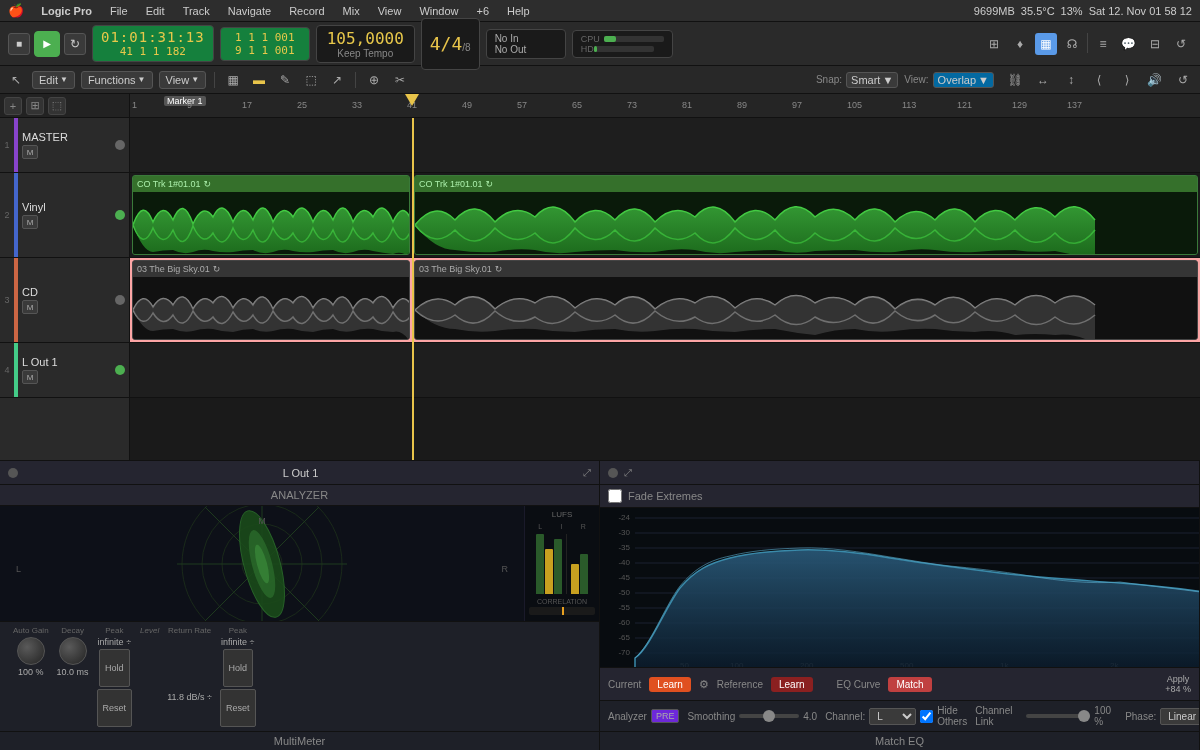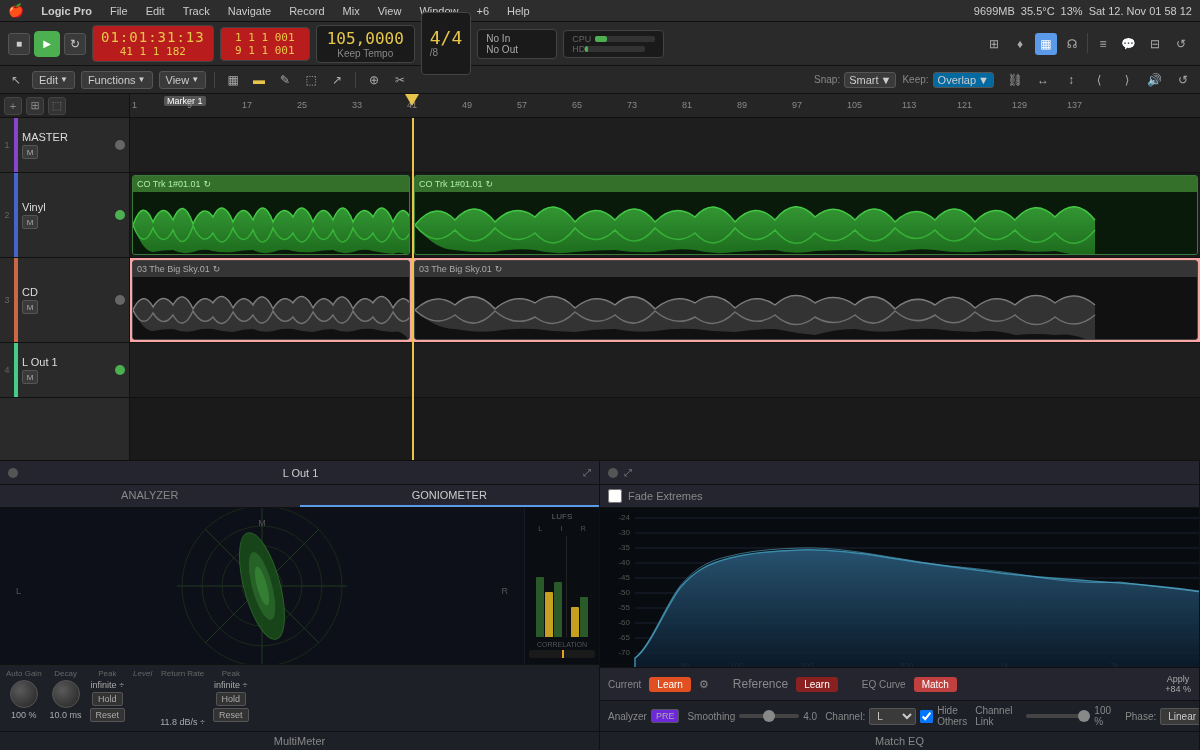--- a/index.html
+++ b/index.html
@@ -7,30 +7,30 @@
 
     
     #menubar { display: flex; align-items: center; height: 22px; background: #2d2d2d; border-bottom: 1px solid #111; padding: 0 8px; gap: 4px; }
     .apple-logo { font-size: 13px; color: #ccc; margin-right: 6px; }
     .menu-item { font-size: 11px; color: #ccc; padding: 2px 7px; cursor: pointer; border-radius: 3px; }
     .menu-item.bold { font-weight: 600; }
     .menubar-right { margin-left: auto; display: flex; align-items: center; gap: 6px; font-size: 11px; color: #ccc; }
 
     
     #toolbar { display: flex; align-items: center; height: 44px; background: #2a2a2a; border-bottom: 1px solid #111; padding: 0 8px; gap: 6px; }
-    .transport-display { display: flex; flex-direction: column; align-items: center; background: #b91c1c; border: 1px solid #444; border-radius: 4px; padding: 3px 8px; }
+    .transport-display { display: flex; flex-direction: column; align-items: center; background: #15803d; border: 1px solid #444; border-radius: 4px; padding: 3px 8px; }
     .transport-time { font-family: monospace; font-size: 14px; color: #e8c84a; letter-spacing: 1px; }
     .transport-bars { font-family: monospace; font-size: 11px; color: #e8c84a; }
     .transport-controls { display: flex; align-items: center; gap: 4px; }
     .tc-btn { width: 22px; height: 22px; background: #3a3a3a; border: 1px solid #555; border-radius: 3px; display: flex; align-items: center; justify-content: center; cursor: pointer; color: #ccc; font-size: 10px; }
     .tc-btn.play { background: #4caf50; border-color: #4caf50; width: 26px; height: 26px; border-radius: 4px; }
     .display-section { display: flex; flex-direction: column; align-items: center; background: #1a1a1a; border: 1px solid #444; border-radius: 4px; padding: 3px 10px; }
     .display-main { font-size: 16px; color: #e8c84a; font-family: monospace; }
     .display-sub { font-size: 10px; color: #888; }
-    .sig-display { display: flex; flex-direction: column; align-items: flex-start; background: #1a1a1a; border: 1px solid #444; border-radius: 4px; padding: 16px 8px; }
+    .sig-display { display: flex; flex-direction: row; align-items: flex-end; background: #1a1a1a; border: 1px solid #444; border-radius: 4px; padding: 16px 8px; }
     .sig-main { font-size: 18px; color: #e8c44a; font-family: monospace; line-height: 1; }
     .info-display { display: flex; flex-direction: column; align-items: flex-start; background: #1a1a1a; border: 1px solid #444; border-radius: 4px; padding: 3px 8px; min-width: 80px; }
     .info-line { font-size: 10px; color: #aaa; }
     .toolbar-icons { display: flex; gap: 4px; margin-left: auto; }
     .tbi { width: 22px; height: 22px; display: flex; align-items: center; justify-content: center; color: #aaa; cursor: pointer; font-size: 12px; }
 
     
     #toolbar2 { display: flex; align-items: center; height: 28px; background: #282828; border-bottom: 1px solid #111; padding: 0 6px; gap: 6px; }
     .tb2-btn { display: flex; align-items: center; gap: 2px; padding: 2px 6px; background: #3a3a3a; border: 1px solid #555; border-radius: 3px; cursor: pointer; font-size: 11px; color: #ccc; }
     .tb2-btn .arrow { font-size: 8px; }
@@ -87,21 +87,21 @@
     #bottom-panels { display: flex; height: 290px; border-top: 1px solid #111; }
     .panel { flex: 1; background: #1e2028; border-right: 1px solid #111; display: flex; flex-direction: column; overflow: hidden; }
     .panel-header { height: 24px; background: #252530; display: flex; align-items: center; padding: 0 8px; gap: 6px; border-bottom: 1px solid #111; }
     .panel-title { font-size: 11px; color: #ccc; text-align: center; flex: 1; }
     .panel-close { width: 12px; height: 12px; border-radius: 50%; background: #666; cursor: pointer; }
     .panel-expand { color: #888; cursor: pointer; font-size: 10px; }
     .mm-tabs { display: flex; background: #252530; border-bottom: 1px solid #111; }
     .mm-tab { flex: 1; text-align: center; padding: 4px; font-size: 11px; color: #888; cursor: pointer; }
     .mm-tab.active { color: #ccc; border-bottom: 2px solid #5a9ae8; }
     .mm-knob { width: 28px; height: 28px; border-radius: 50%; background: radial-gradient(circle at 35% 35%, #5a5a5a, #222); border: 1px solid #555; }
-    .mm-btn { background: #333; border: 1px solid #555; border-radius: 2px; padding: 1px 5px; font-size: 9px; color: #aaa; cursor: pointer; }
+    .mm-btn { background: #333; border: 1px solid #555; border-radius: 2px; padding: 13px 5px; font-size: 9px; color: #aaa; cursor: pointer; }
     .meq-header { background: #252530; padding: 4px 8px; display: flex; align-items: center; gap: 6px; border-bottom: 1px solid #111; }
     .meq-checkbox { width: 14px; height: 14px; accent-color: #5a9ae8; }
     .meq-label { font-size: 11px; color: #888; }
     .meq-chart { flex: 1; background: #0d1018; position: relative; overflow: hidden; }
     .meq-controls { background: #252530; padding: 6px 8px; display: flex; align-items: center; gap: 8px; border-top: 1px solid #111; }
     .current-btn { background: #8b2020; border: none; border-radius: 3px; padding: 2px 8px; font-size: 10px; color: #fff; cursor: pointer; }
     .learn-btn { background: #e05020; border: none; border-radius: 3px; padding: 2px 8px; font-size: 10px; color: #fff; cursor: pointer; }
     .match-btn { background: #c04040; border: none; border-radius: 3px; padding: 2px 8px; font-size: 10px; color: #fff; cursor: pointer; }
     .gear-icon { color: #888; cursor: pointer; }
     .meq-footer { background: #1e2028; padding: 4px 8px; display: flex; align-items: center; gap: 8px; font-size: 10px; color: #888; border-top: 1px solid #111; }
@@ -227,21 +227,21 @@
   <div class="tb2-icon">⊕</div>
   <div class="tb2-icon">✂</div>
   <div class="snap-section">
     <span class="snap-label">Snap:</span>
     <div class="snap-select">
       <span>Smart</span>
       <span>▼</span>
     </div>
   </div>
   <div class="drag-section">
-    <span class="drag-label">Keep:</span>
+    <span class="drag-label">View:</span>
     <div class="drag-select">
       <span>Overlap</span>
       <span>▼</span>
     </div>
   </div>
   <div class="tbi" style="margin-left:4px;">⛓</div>
   <div class="tbi">↔</div>
   <div class="tbi">↕</div>
   <div class="tbi">⟨</div>
   <div class="tbi">⟩</div>
@@ -420,21 +420,20 @@
 
     <div class="panel" style="width:390px;min-width:390px;flex-shrink:0;">
       <div class="panel-header">
         <div class="panel-close" style="width:10px;height:10px;border-radius:50%;background:#555;"></div>
         <div class="panel-title">L Out 1</div>
         <div class="panel-expand">⤢</div>
       </div>
 
       <div class="mm-tabs">
         <div class="mm-tab">ANALYZER</div>
-        <div class="mm-tab active">GONIOMETER</div>
       </div>
 
       <div style="flex:1;display:flex;background:#0d1018;position:relative;overflow:hidden;">
 
         <div style="flex:1;position:relative;display:flex;align-items:center;justify-content:center;">
           <span style="position:absolute;left:16px;top:50%;font-size:9px;color:#555;">L</span>
           <span style="position:absolute;top:10px;left:50%;transform:translateX(-50%);font-size:9px;color:#555;">M</span>
           <span style="position:absolute;right:16px;top:50%;font-size:9px;color:#555;">R</span>
 
           <svg width="220" height="180">
@@ -476,40 +475,40 @@
             </div>
           </div>
           <div style="font-size:7px;color:#555;text-align:center;">CORRELATION</div>
           <div style="height:8px;background:#1a1a1a;border-radius:2px;margin:2px 0;position:relative;">
             <div style="position:absolute;left:50%;top:0;bottom:0;width:2px;background:#e8a020;"></div>
           </div>
         </div>
       </div>
 
       <div style="background:#1e2028;border-top:1px solid #111;padding:4px 6px;display:flex;gap:8px;align-items:flex-start;flex-wrap:wrap;">
-        <div style="display:flex;flex-direction:column;align-items:center;gap:2px;">
+        <div style="display:flex;flex-direction:column;align-items:center;gap:2px;margin-left:7px;">
           <span style="font-size:8px;color:#666;">Auto Gain</span>
           <div class="mm-knob"></div>
           <span style="font-size:9px;color:#aaa;">100 %</span>
         </div>
         <div style="display:flex;flex-direction:column;align-items:center;gap:2px;">
           <span style="font-size:8px;color:#666;">Decay</span>
           <div class="mm-knob"></div>
           <span style="font-size:9px;color:#aaa;">10.0 ms</span>
         </div>
         <div style="display:flex;flex-direction:column;align-items:center;gap:2px;">
           <span style="font-size:8px;color:#666;">Peak</span>
           <span style="font-size:9px;color:#aaa;">infinite ÷</span>
           <button class="mm-btn">Hold</button>
           <button class="mm-btn">Reset</button>
         </div>
         <div style="display:flex;flex-direction:column;align-items:center;gap:2px;font-style:italic;">
           <span style="font-size:8px;color:#666;">Level</span>
         </div>
-        <div style="display:flex;flex-direction:column;align-items:center;gap:2px;">
+        <div style="display:flex;flex-direction:column;align-items:center;gap:20px;">
           <span style="font-size:8px;color:#666;">Return Rate</span>
           <span style="font-size:9px;color:#aaa;margin-top:37px;">11.8 dB/s ÷</span>
         </div>
         <div style="display:flex;flex-direction:column;align-items:center;gap:2px;">
           <span style="font-size:8px;color:#666;">Peak</span>
           <span style="font-size:9px;color:#aaa;">infinite ÷</span>
           <button class="mm-btn">Hold</button>
           <button class="mm-btn">Reset</button>
         </div>
       </div>
@@ -574,21 +573,21 @@
           <path d="M35,150 C50,138 65,98 80,78 C95,60 110,52 130,48 C150,43 170,41 200,40 C230,39 260,44 290,49 C310,52 330,56 350,58 C370,60 400,63 430,68 C460,73 490,76 520,74 C550,78 570,80 600,84 C630,88 660,95 700,105 C730,113 760,122 800,135 C820,140 840,144 850,148" fill="none" stroke="#5aaaca" stroke-width="1" opacity="0.6"></path>
 
           <circle cx="848" cy="50" r="5" fill="none" stroke="#4a9aba" stroke-width="2"></circle>
         </svg>
       </div>
 
       <div class="meq-controls">
         <span style="font-size:10px;color:#888;">Current</span>
         <button class="learn-btn">Learn</button>
         <span class="gear-icon">⚙</span>
-        <span style="font-size:12px;color:#888;margin-left:16px;">Reference</span>
+        <span style="font-size:10px;color:#888;">Reference</span>
         <button class="current-btn">Learn</button>
         <span style="font-size:10px;color:#888;margin-left:16px;">EQ Curve</span>
         <button class="match-btn">Match</button>
         <div class="apply-btn">
           <span>Apply</span>
           <span>+84 %</span>
         </div>
       </div>
 
       <div class="meq-footer">

